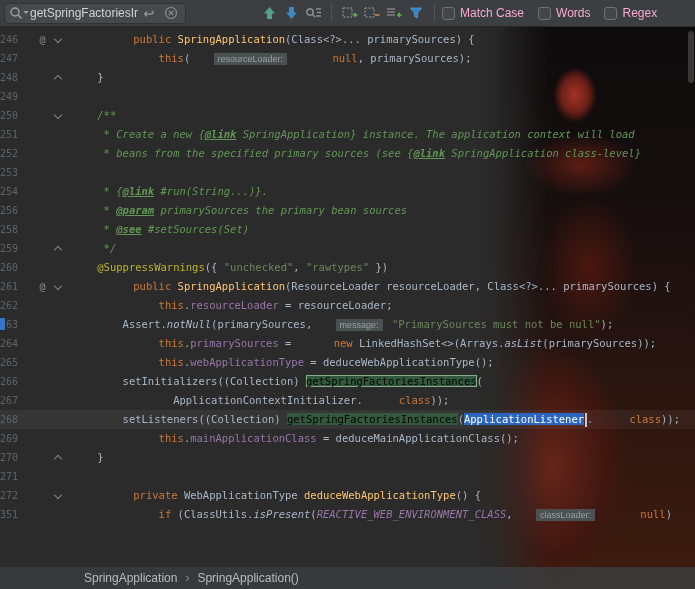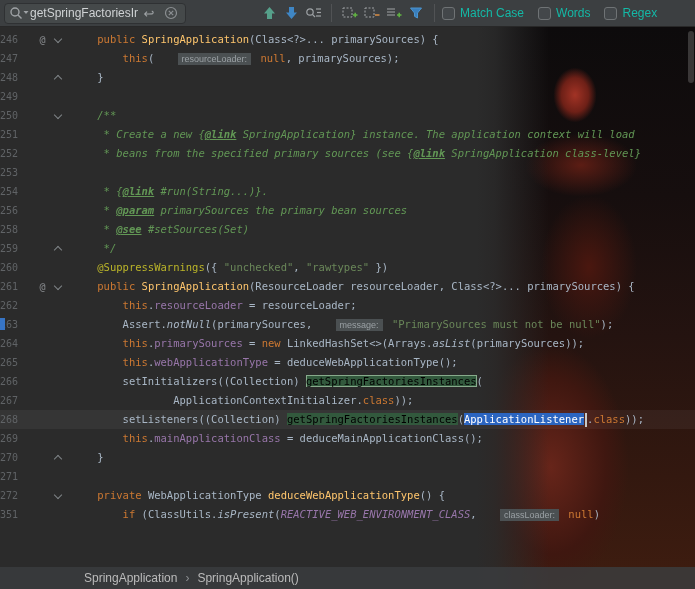--- a/index.html
+++ b/index.html
@@ -14,21 +14,21 @@
   .search-field { display:flex; align-items:center; height:21px; width:182px;
                   background:#45494a; border:1px solid #2f3133; border-radius:4px; padding:0 3px; }
   .search-field .query { flex:1; font-size:12px; color:#cfd2d4; white-space:nowrap; overflow:hidden; }
   .ibtn { display:inline-flex; align-items:center; justify-content:center;
           width:22px; height:22px; flex:none; }
   .glyph { color:#9fa3a6; font-size:13px; line-height:1; }
   .sep { width:1px; height:18px; background:#515355; margin:0 7px; flex:none; }
   .opt { display:flex; align-items:center; margin-right:14px; flex:none; cursor:default; }
   .cb { width:13px; height:13px; background:#43474a; border:1px solid #6f7375; border-radius:3px;
         margin-right:5px; flex:none; }
-  .opt-label { font-size:12px; color:#14b8a6; white-space:nowrap; }
+  .opt-label { font-size:12px; color:#f9a8d4; white-space:nowrap; }
   .spacer-sm { width:72px; flex:none; }
 
   
   .main { position:relative; flex:1; overflow:hidden; }
   .bg-art { position:absolute; top:0; right:0; width:218px; height:100%; z-index:0;
     background:
       linear-gradient(90deg, #2b2b2b 0px, rgba(43,43,43,.88) 18px, rgba(43,43,43,0) 72px),
       radial-gradient(ellipse 30px 38px at 98px 68px,  #a23325 0%, #6e2017 45%, rgba(0,0,0,0) 72%),
       radial-gradient(ellipse 78px 44px at 104px 138px, #5c1d14 0%, rgba(0,0,0,0) 72%),
       radial-gradient(ellipse 64px 96px at 112px 240px, #4a170f 0%, rgba(0,0,0,0) 75%),
@@ -47,21 +47,21 @@
   .gut-icon { width:17px; flex:none; text-align:center; color:#8a8d90; font-size:10px; }
   .gut-fold { width:15px; flex:none; position:relative; }
   .gut-fold.fold-start::after, .gut-fold.fold-end::after {
       content:""; position:absolute; left:4px; width:5px; height:5px;
       border-right:1px solid #7f8487; border-bottom:1px solid #7f8487; }
   .gut-fold.fold-start::after { top:6px; transform:rotate(45deg); }
   .gut-fold.fold-end::after   { top:8px; transform:rotate(-135deg); }
   .code { white-space:pre; padding-left:6px; flex:1; }
 
   .s-p      { color:#a9b7c6; }
-  .s-kw     { color:#cc7832; }
+  .s-kw     { color:#cc7832;margin-left:36px; }
   .s-def    { color:#ffc66d; }
   .s-ann    { color:#bbb529; }
   .s-str    { color:#6a8759; }
   .s-doc    { color:#629755; font-style:italic; }
   .s-doctag { color:#629755; font-style:italic; font-weight:bold; text-decoration:underline; }
   .s-field  { color:#9876aa; }
   .s-const  { color:#9876aa; font-style:italic; }
   .s-static { color:#a9b7c6; font-style:italic;text-align:center; }
   .s-sel    { background:#2b65c0; color:#ffffff; }
   .s-match  { background:#32593d; }

